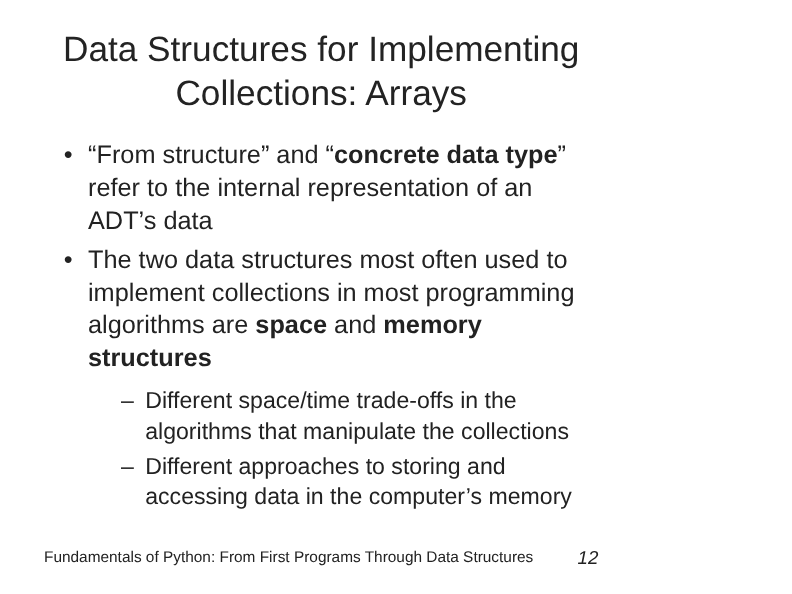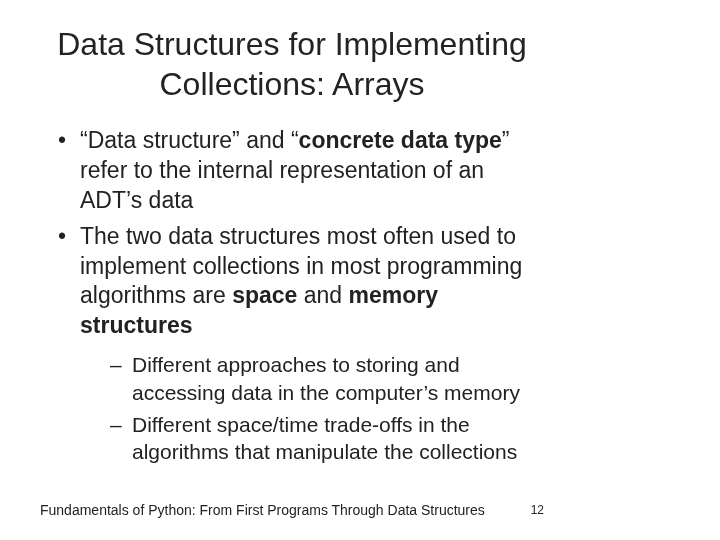--- a/index.html
+++ b/index.html
@@ -71,44 +71,45 @@
   .bold {
     font-weight: 700;
   }
   .footer {
     position: absolute;
     left: 40px;
     right: 40px;
     bottom: 22px;
     display: flex;
     justify-content: space-between;
-    align-items: center;
+    align-items: flex-start;
     font-size: 14px;
     color: #222;
   }
   .page-num {
-    font-size: 12px;
+    font-size: 17px;
+    font-style: italic;
   }
 </style>
 </head>
 <body>
 
 <div class="slide">
 
   <h1 class="title">Data Structures for Implementing Collections: Arrays</h1>
 
   <ul class="level1">
     <li>
-      <span>“Data structure” and “</span><span class="bold">concrete data type</span><span>” refer to the internal representation of an ADT’s data</span>
+      <span>“From structure” and “</span><span class="bold">concrete data type</span><span>” refer to the internal representation of an ADT’s data</span>
     </li>
     <li>
       <span>The two data structures most often used to implement collections in most programming algorithms are </span><span class="bold">space</span><span> and </span><span class="bold">memory structures</span>
       <ul class="level2">
+        <li>Different space/time trade-offs in the algorithms that manipulate the collections</li>
         <li>Different approaches to storing and accessing data in the computer’s memory</li>
-        <li>Different space/time trade-offs in the algorithms that manipulate the collections</li>
       </ul>
     </li>
   </ul>
 
   <div class="footer">
     <span>Fundamentals of Python: From First Programs Through Data Structures</span>
     <span class="page-num">12</span>
   </div>
 
 </div>

